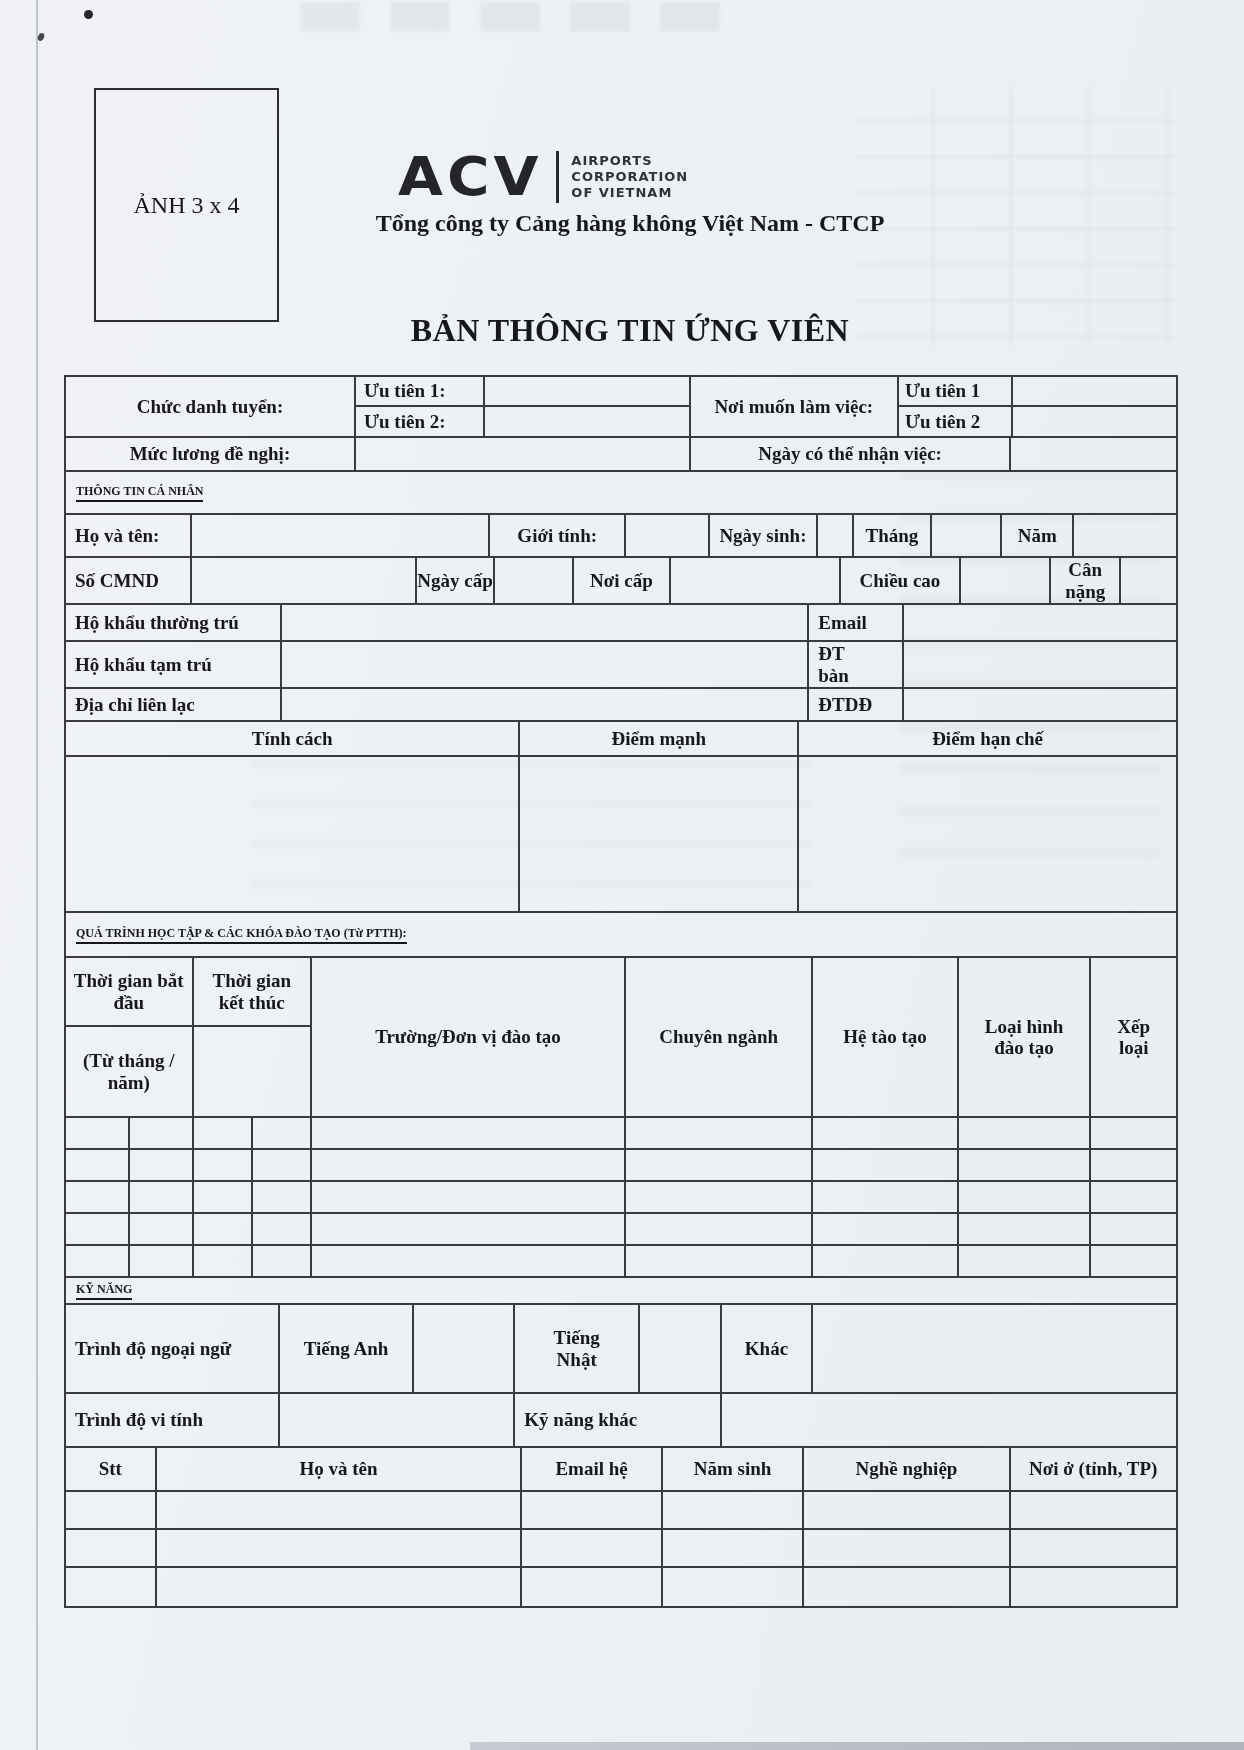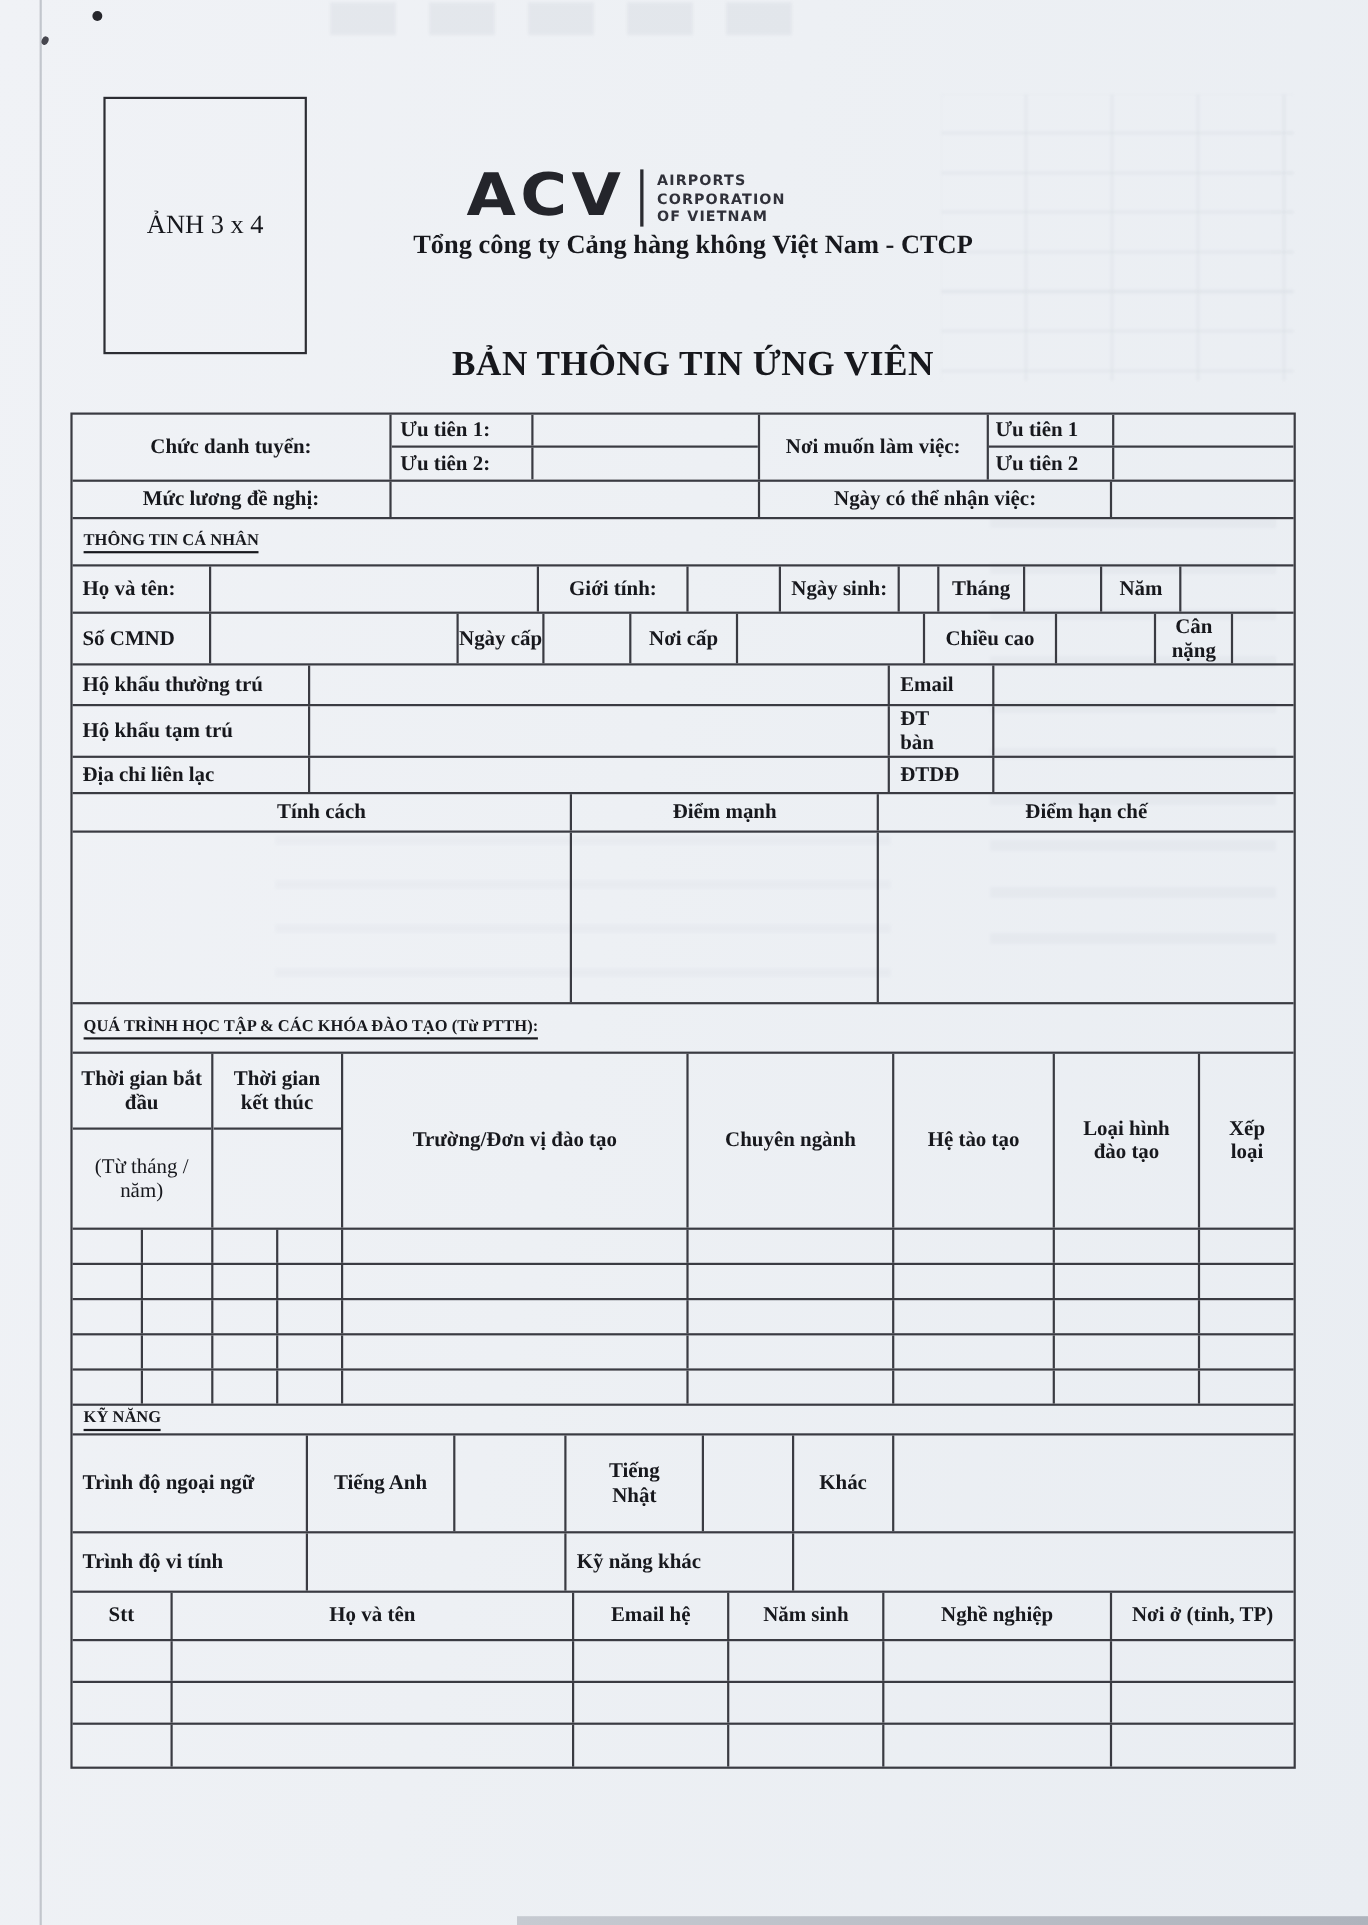--- a/index.html
+++ b/index.html
@@ -24,52 +24,52 @@
                  repeating-linear-gradient(to right,transparent 0 76px,#9aa3b2 76px 78px);}
   .g2{left:300px;top:2px;width:420px;height:30px;opacity:.10;
       background:repeating-linear-gradient(to right,#8d97a8 0 60px,transparent 60px 90px);}
   .g3{left:900px;top:470px;width:260px;height:420px;opacity:.06;
       background:repeating-linear-gradient(to bottom,#8d97a8 0 10px,transparent 10px 42px);}
   .g4{left:250px;top:760px;width:560px;height:140px;opacity:.045;
       background:repeating-linear-gradient(to bottom,#8d97a8 0 8px,transparent 8px 40px);}
   
   .photo-box{position:absolute;left:94px;top:88px;width:181px;height:230px;border:2px solid #2c2d33;
     display:flex;align-items:center;justify-content:center;font-size:24px;}
-  .logo-wrap{position:absolute;left:398px;top:148px;display:flex;align-items:flex-end;margin-left:26px;}
+  .logo-wrap{position:absolute;left:398px;top:148px;display:flex;align-items:center;}
   .logo-acv{font-family:"DejaVu Sans",sans-serif;font-weight:bold;font-size:58px;letter-spacing:4px;
     color:#24252b;line-height:1;transform:scaleY(.92);}
   .logo-bar{width:3px;height:52px;background:#2a2b31;margin:0 12px 0 14px;}
   .logo-caption{font-family:"DejaVu Sans",sans-serif;font-weight:bold;font-size:13px;letter-spacing:1px;
     color:#30313a;line-height:1.25;}
   .company-line{position:absolute;left:290px;top:210px;width:680px;text-align:center;
     font-weight:bold;font-size:24px;}
   .form-title{position:absolute;left:280px;top:312px;width:700px;text-align:center;
     font-weight:bold;font-size:32px;letter-spacing:.5px;}
   
   .form{position:absolute;left:64px;top:375px;width:1114px;border:2px solid var(--ln);box-sizing:border-box;}
   .form *{box-sizing:border-box;}
   .r{display:flex;border-bottom:2px solid var(--ln);}
   .form > .r:last-child{border-bottom:none;}
   .c{border-right:2px solid var(--ln);display:flex;align-items:center;
      font-weight:bold;font-size:19px;line-height:1.12;overflow:hidden;}
   .r .c:last-child{border-right:none;}
   .ctr{justify-content:center;text-align:center;}
   .lft{padding-left:9px;}
   .sec{height:43px;display:flex;align-items:center;padding-left:10px;border-bottom:2px solid var(--ln);}
-  .sec span{font-weight:bold;font-size:15px;border-bottom:2.5px solid var(--ink);padding-bottom:1px;}
+  .sec span{font-weight:bold;font-size:12px;border-bottom:2.5px solid var(--ink);padding-bottom:1px;}
   .sub{flex-direction:column;align-items:stretch;padding:0;}
   .gr{display:flex;border-bottom:2px solid var(--ln);}
   .sub .gr:last-child{border-bottom:none;flex:1;}
   .gc{border-right:2px solid var(--ln);display:flex;align-items:center;padding-left:8px;
       font-weight:bold;font-size:19px;}
   .gv{flex:1;}
   .shalf{border-bottom:2px solid var(--ln);display:flex;align-items:center;justify-content:center;
      text-align:center;font-weight:bold;font-size:19px;line-height:1.15;height:69px;padding:0 4px;}
   .shalf2{flex:1;display:flex;align-items:center;justify-content:center;text-align:center;
-     font-weight:normal;font-size:19px;line-height:1.15;padding:0 4px;}
+     font-weight:bold;font-size:19px;line-height:1.15;padding:0 4px;}
   .wnarrow{display:inline-block;}
 </style>
 </head>
 <body>
 
 <div class="page">
 
   <div class="edge-line"></div>
   <div class="dot-a"></div>
   <div class="dot-b"></div>

